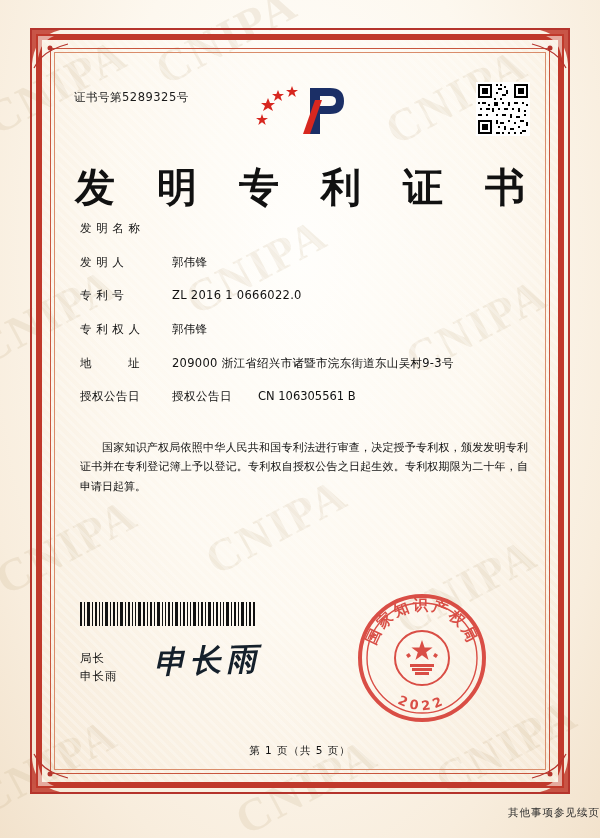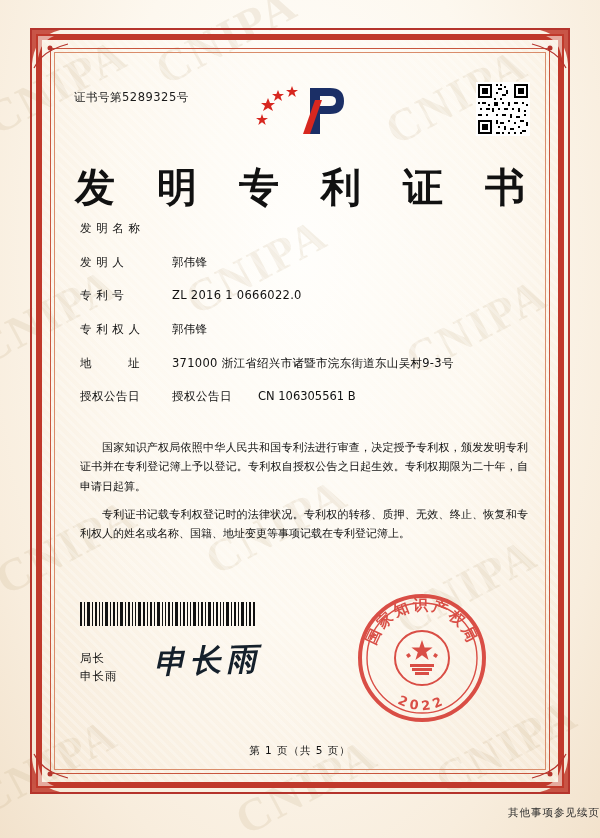--- a/index.html
+++ b/index.html
@@ -410,32 +410,31 @@
       <div class="field-row">
         <div class="field-label">专 利 号</div>
         <div class="field-value">ZL 2016 1 0666022.0</div>
       </div>
       <div class="field-row">
         <div class="field-label">专 利 权 人</div>
         <div class="field-value">郭伟锋</div>
       </div>
       <div class="field-row">
         <div class="field-label">地　　　址</div>
-        <div class="field-value">371000 浙江省绍兴市诸暨市浣东街道东山吴村9-3号</div>
+        <div class="field-value">209000 浙江省绍兴市诸暨市浣东街道东山吴村9-3号</div>
       </div>
       <div class="field-row dual">
         <div class="field-label">授权公告日</div>
         <div class="field-label2">授权公告日</div>
         <div class="field-value2">CN 106305561 B</div>
       </div>
     </div>
 
     <div class="paragraphs">
       <p>国家知识产权局依照中华人民共和国专利法进行审查，决定授予专利权，颁发发明专利证书并在专利登记簿上予以登记。专利权自授权公告之日起生效。专利权期限为二十年，自申请日起算。</p>
-      <p>专利证书记载专利权登记时的法律状况。专利权的转移、质押、无效、终止、恢复和专利权人的姓名或名称、国籍、地址变更等事项记载在专利登记簿上。</p>
     </div>
 
     <div class="barcode">
       <svg width="175" height="24" viewBox="0 0 175 24" shape-rendering="crispEdges">
         <rect width="175" height="24" fill="none"></rect>
         <g fill="#111">
           <rect x="0" y="0" width="2" height="24"></rect>
             <rect x="4" y="0" width="1" height="24"></rect>
           <rect x="7" y="0" width="3" height="24"></rect>
             <rect x="12" y="0" width="1" height="24"></rect>

